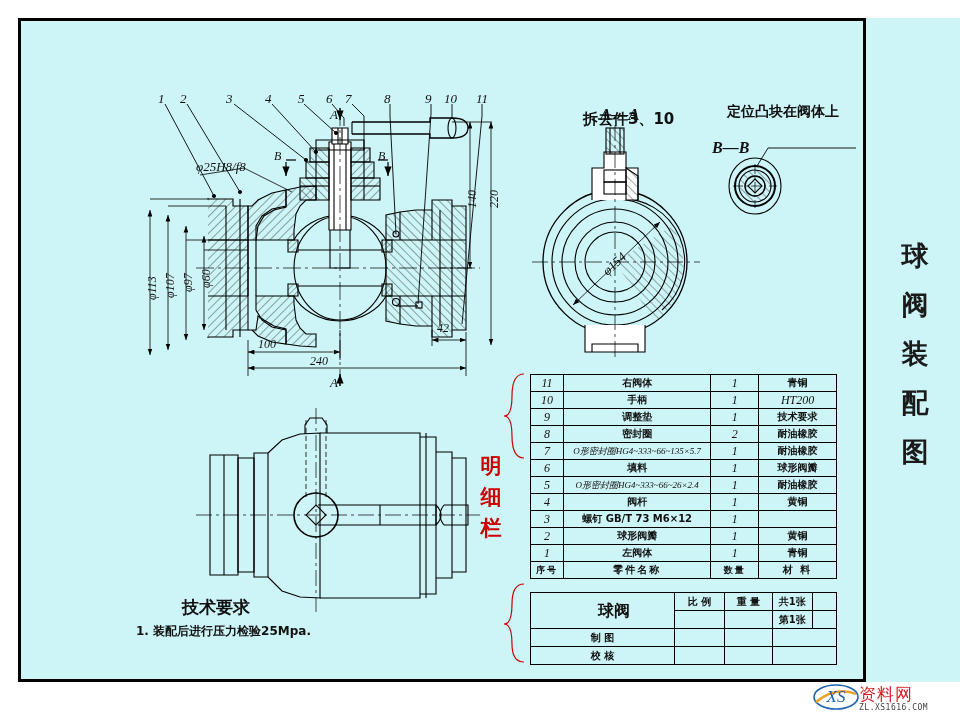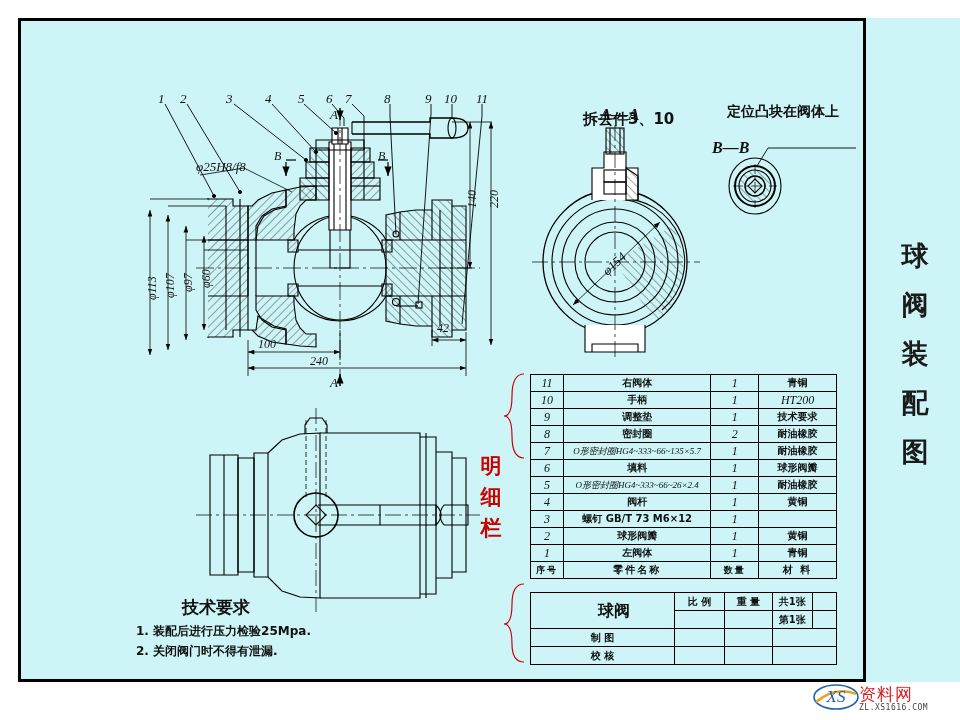--- a/index.html
+++ b/index.html
@@ -483,21 +483,20 @@
     <div>球</div>
     <div>阀</div>
     <div>装</div>
     <div>配</div>
     <div>图</div>
   </div>
 
   <div id="tech">
     <div class="th">技术要求</div>
     <div class="tr">1. 装配后进行压力检验25Mpa.</div>
-    <div class="tr">2. 关闭阀门时不得有泄漏.</div>
   </div>
 
   <table id="parts">
     <tbody>
       <tr>
         <td class="c-no">11</td>
         <td class="c-name">右阀体</td>
         <td class="c-qty">1</td>
         <td class="c-mat">青铜</td>
       </tr>

